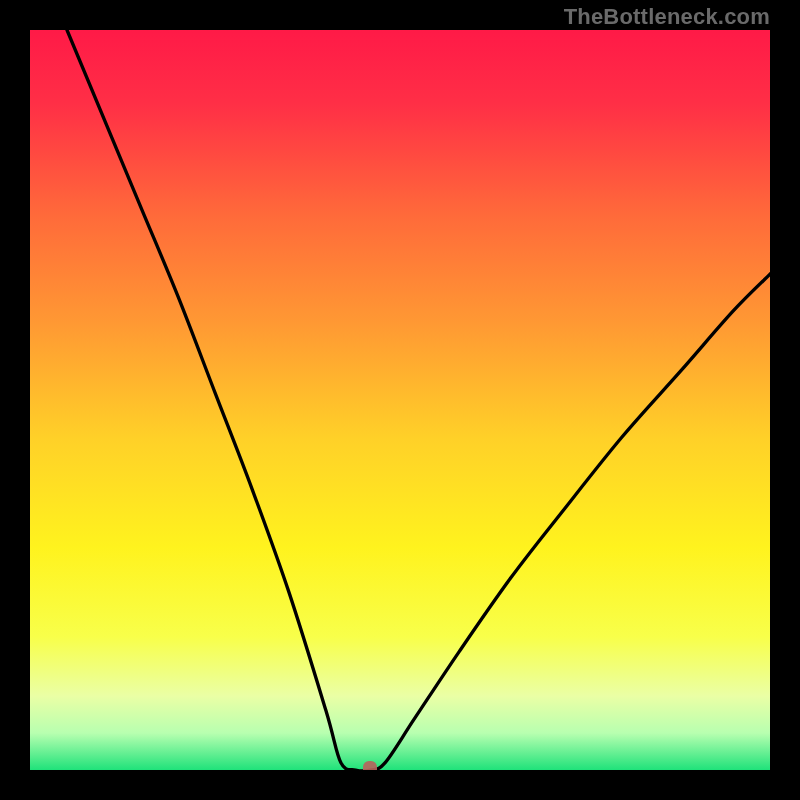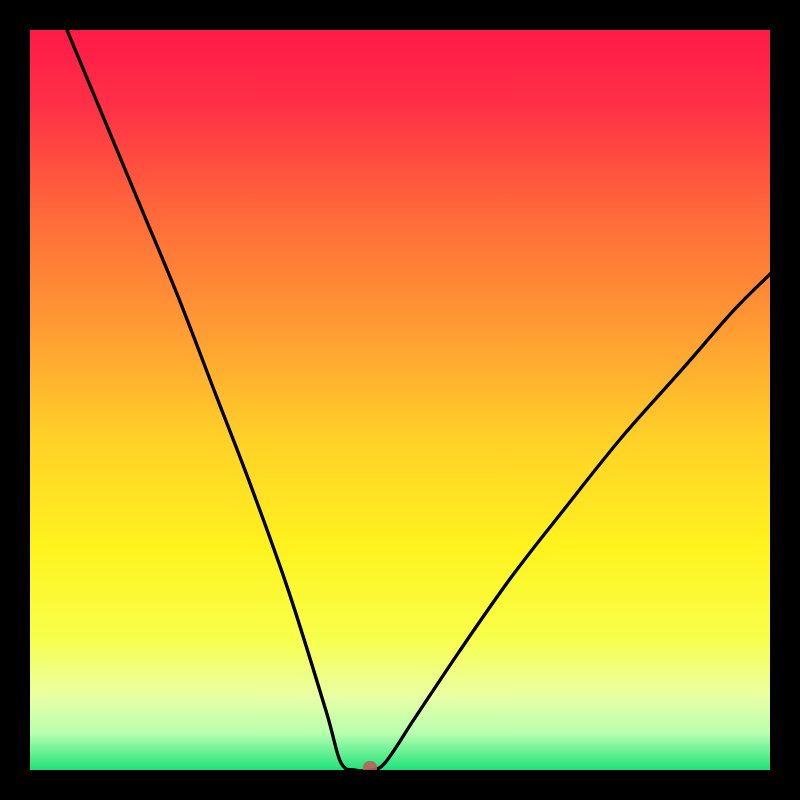--- a/index.html
+++ b/index.html
@@ -56,20 +56,21 @@
     border-radius: 6px;
     transform: translate(-50%, -50%);
     opacity: 0.9;
   }
 </style>
 </head>
 <body>
 
 <div class="frame">
 
+  <div class="watermark">TheBottleneck.com</div>
 
   <div class="plot-area">
 
     <svg class="gradient-bg" viewBox="0 0 100 100" preserveAspectRatio="none">
       <defs>
         <linearGradient id="bg-grad" x1="0" y1="0" x2="0" y2="1">
             <stop offset="0%" stop-color="#ff1a47"></stop>
             <stop offset="10%" stop-color="#ff2f46"></stop>
             <stop offset="25%" stop-color="#ff6a3a"></stop>
             <stop offset="40%" stop-color="#ff9a33"></stop>

